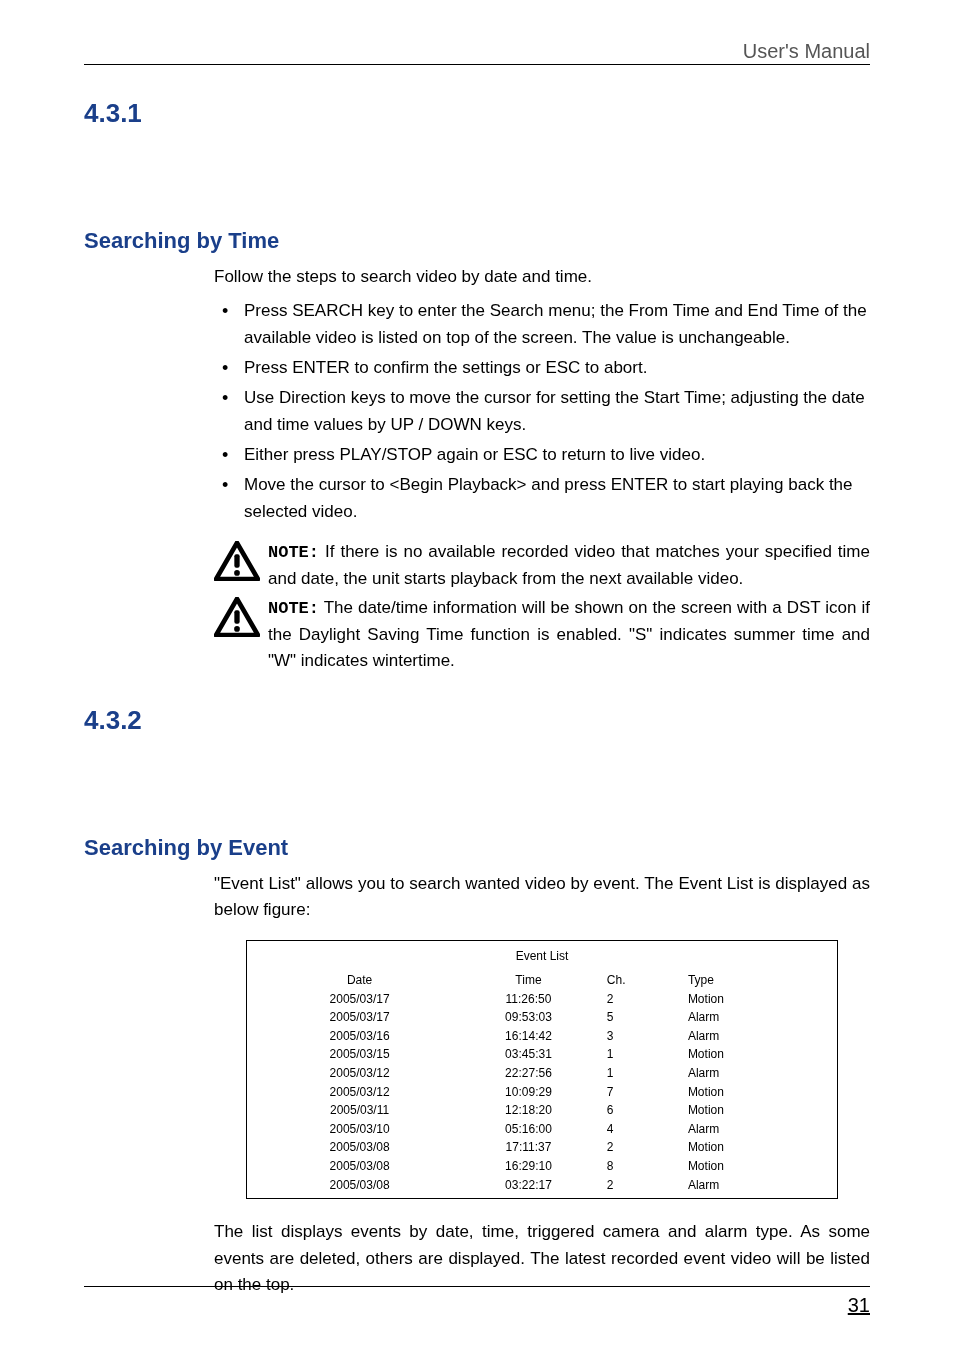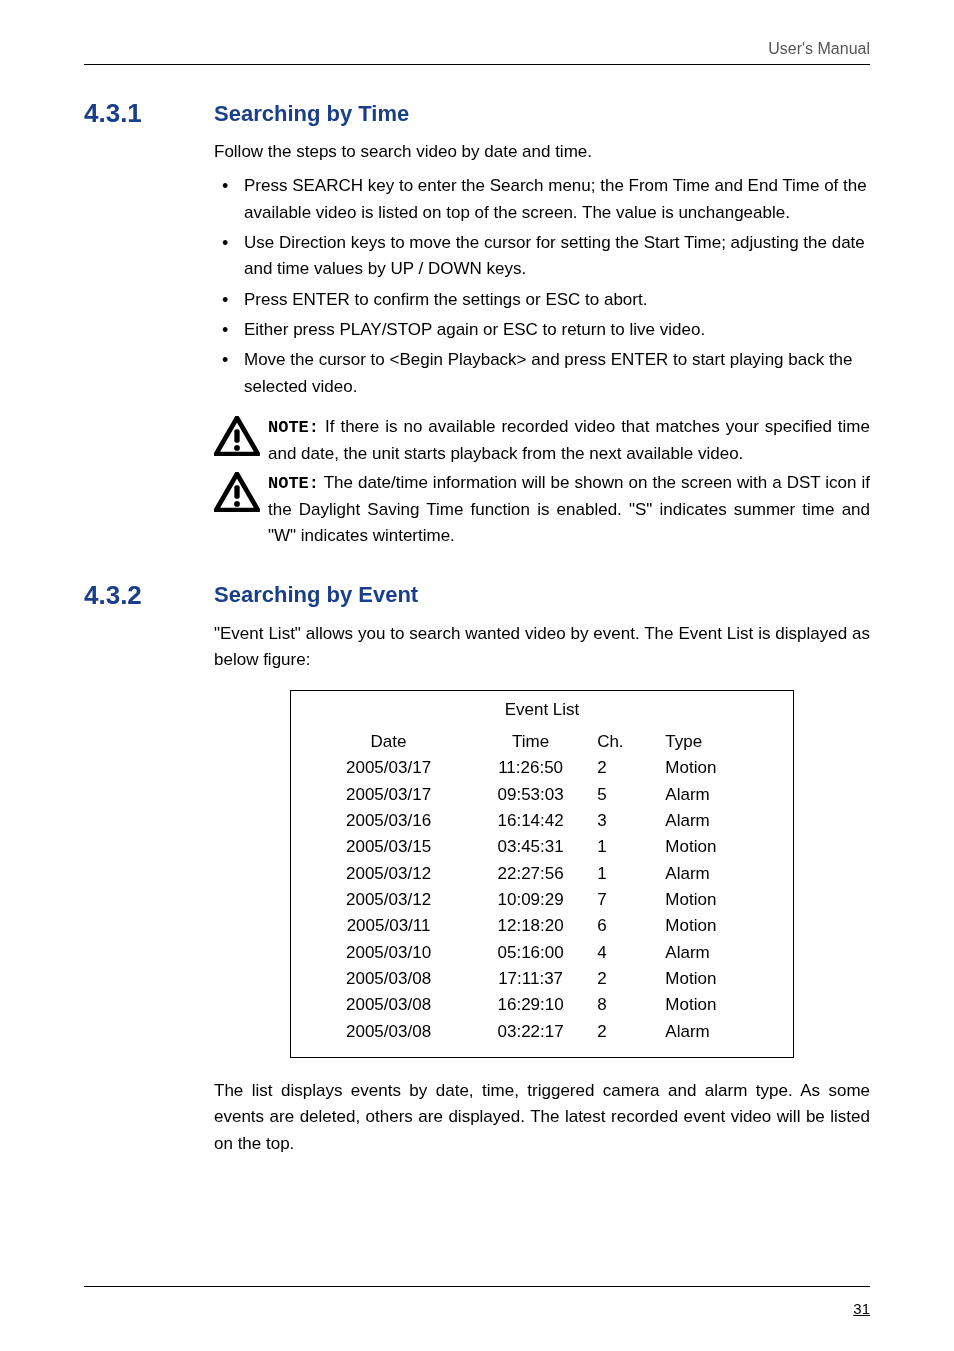--- a/index.html
+++ b/index.html
@@ -12,40 +12,41 @@
     background: #ffffff;
     width: 954px;
     height: 1351px;
     position: relative;
     color: #000;
   }
   .header-right {
     position: absolute;
     top: 40px;
     right: 84px;
-    font-size: 16px;
+    font-size: 20px;
     color: #555;
   }
   .top-rule {
     position: absolute;
     top: 64px;
     left: 84px;
     right: 84px;
     border-top: 1px solid #000;
   }
   .content {
     position: absolute;
     top: 98px;
     left: 84px;
     right: 84px;
   }
   .sec-row {
     display: flex;
-    align-items: center;
+    align-items: flex-start;
     margin-bottom: 10px;
+    flex-direction: column;
   }
   .sec-num {
     color: #1a3f8a;
     font-size: 26px;
     font-weight: bold;
     width: 130px;
     flex: 0 0 130px;
   }
   .sec-title {
     color: #1a3f8a;
@@ -98,24 +99,24 @@
   }
   .gap-v {
     height: 28px;
   }
   .intro-just {
     text-align: justify;
     margin-bottom: 16px;
   }
   .event-table-wrap {
     margin: 0 auto 20px auto;
-    width: 504px;
+    width: 592px;
     border: 1.5px solid #000;
-    padding: 6px 18px 12px 18px;
-    font-size: 17px;
+    padding: 6px 18px 4px 18px;
+    font-size: 12px;
   }
   .ev-title {
     text-align: center;
     margin-bottom: 6px;
   }
   .ev-first {
     margin-bottom: 2px;
   }
   .ev-grid {
     display: grid;
@@ -129,21 +130,21 @@
     position: absolute;
     bottom: 64px;
     left: 84px;
     right: 84px;
     border-top: 1px solid #000;
   }
   .page-num {
     position: absolute;
     bottom: 34px;
     right: 84px;
-    font-size: 15px;
+    font-size: 20px;
     text-decoration: underline;
   }
   .after-table {
     text-align: justify;
     margin-top: 18px;
   }
   .spacer-small { height: 10px; }
 </style>
 </head>
 <body>
@@ -156,22 +157,22 @@
   <div class="sec-row">
     <div class="sec-num">4.3.1</div>
     <div class="sec-title">Searching by Time</div>
   </div>
 
   <div class="body-block">
     <p class="intro">Follow the steps to search video by date and time.</p>
 
     <ul class="bullets">
       <li>Press SEARCH key to enter the Search menu; the From Time and End Time of the available video is listed on top of the screen. The value is unchangeable.</li>
+      <li>Press ENTER to confirm the settings or ESC to abort.</li>
       <li>Use Direction keys to move the cursor for setting the Start Time; adjusting the date and time values by UP / DOWN keys.</li>
-      <li>Press ENTER to confirm the settings or ESC to abort.</li>
       <li>Either press PLAY/STOP again or ESC to return to live video.</li>
       <li>Move the cursor to &lt;Begin Playback&gt; and press ENTER to start playing back the selected video.</li>
     </ul>
 
     <div class="spacer-small"></div>
 
     <div class="note-row">
       <div class="note-icon">
         <svg viewBox="0 0 48 42" width="46" height="40">
           <path d="M24 2 L46 40 L2 40 Z" fill="none" stroke="#000" stroke-width="5" stroke-linejoin="round"></path>

